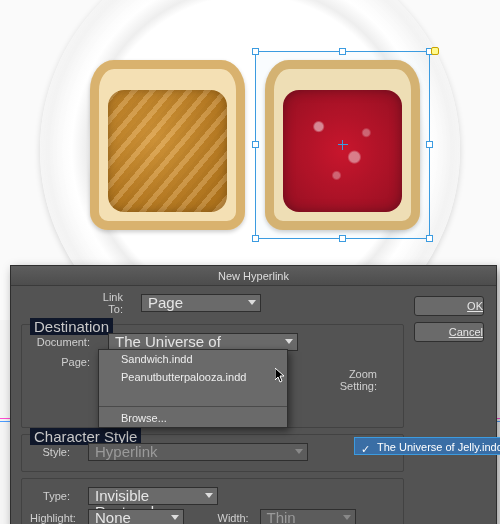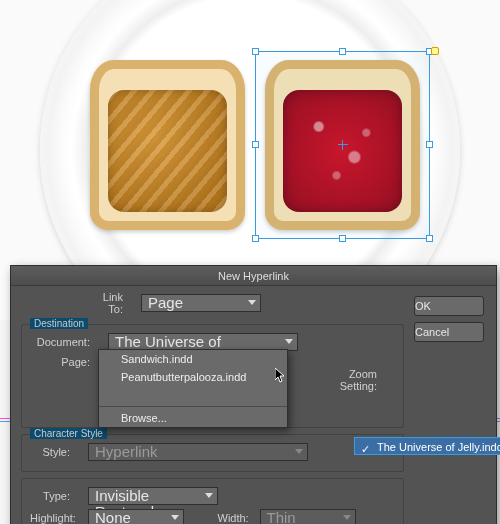--- a/index.html
+++ b/index.html
@@ -46,34 +46,34 @@
   
   .guide { position:absolute; left:0; width:500px; height:1px; }
   .guide.pink { background:#ff4dd2; }
   .guide.blue { background:#4d9dff; }
 
   
   .dialog { position:absolute; top:265px; left:10px; width:487px; height:280px; background:#535353; color:#d9d9d9; font-size:11px; border:1px solid #2e2e2e; box-shadow: 3px 4px 10px rgba(0,0,0,.4); }
   .titlebar { height:20px; line-height:20px; text-align:center; background:linear-gradient(#5d5d5d,#4d4d4d); border-bottom:1px solid #3a3a3a; font-size:11px; color:#ddd; }
 
   .btncol { position:absolute; top:30px; right:12px; width:70px; }
-  .dlgbtn { display:block; width:70px; height:20px; line-height:18px; text-align:left; font-size:11px; color:#e6e6e6; background:#6a6a6a; border:1px solid #2f2f2f; border-radius:3px; margin-bottom:6px; cursor:pointer; }
+  .dlgbtn { display:block; width:70px; height:20px; line-height:18px; text-align:right; font-size:11px; color:#e6e6e6; background:#6a6a6a; border:1px solid #2f2f2f; border-radius:3px; margin-bottom:6px; cursor:pointer;text-decoration:underline; }
 
   .body { position:absolute; top:26px; left:10px; right:92px; bottom:8px; }
   .row { display:flex; align-items:center; height:22px; }
   .row .lbl { width:78px; text-align:right; padding-right:18px; color:#d0d0d0; }
   .select { position:relative; height:18px; background:#6a6a6a; border:1px solid #2f2f2f; font-size:15px; color:#e6e6e6; padding:0 18px 0 6px; line-height:16px; }
   .select.disabled { color:#9a9a9a; background:#5c5c5c; }
   .select .arrow { position:absolute; right:4px; top:5px; width:0; height:0; border-left:4px solid transparent; border-right:4px solid transparent; border-top:5px solid #ddd; }
   .select.disabled .arrow { border-top-color:#888; }
   .sw { width:120px; }
   .mw { width:190px; }
 
   .group { border:1px solid #424242; border-radius:2px; margin-top:6px; padding:6px 8px 8px 8px; position:relative; }
-  .group > .gtitle { position:absolute; top:-7px; left:8px; background:#0c4a6e; padding:0 4px; font-size:10px; color:#c8c8c8; }
+  .group > .gtitle { position:absolute; top:-7px; left:8px; background:#0f172a; padding:0 4px; font-size:15px; color:#c8c8c8; }
 
   .twocol { display:flex; gap:10px; }
   .twocol .row { flex:1; }
   .twocol .lbl { width:58px; }
 
   
   .dropdown { position:absolute; background:#6a6a6a; border:1px solid #2f2f2f; box-shadow:2px 3px 8px rgba(0,0,0,.5); z-index:50; }
   .dropdown .opt { position:relative; height:18px; line-height:18px; padding:0 10px 0 22px; font-size:11px; color:#eee; white-space:nowrap; cursor:pointer; }
   .dropdown .opt.sel { background:#3a6ea5; color:#fff; }
   .dropdown .chk { position:absolute; left:6px; top:2px; font-size:11px; }

